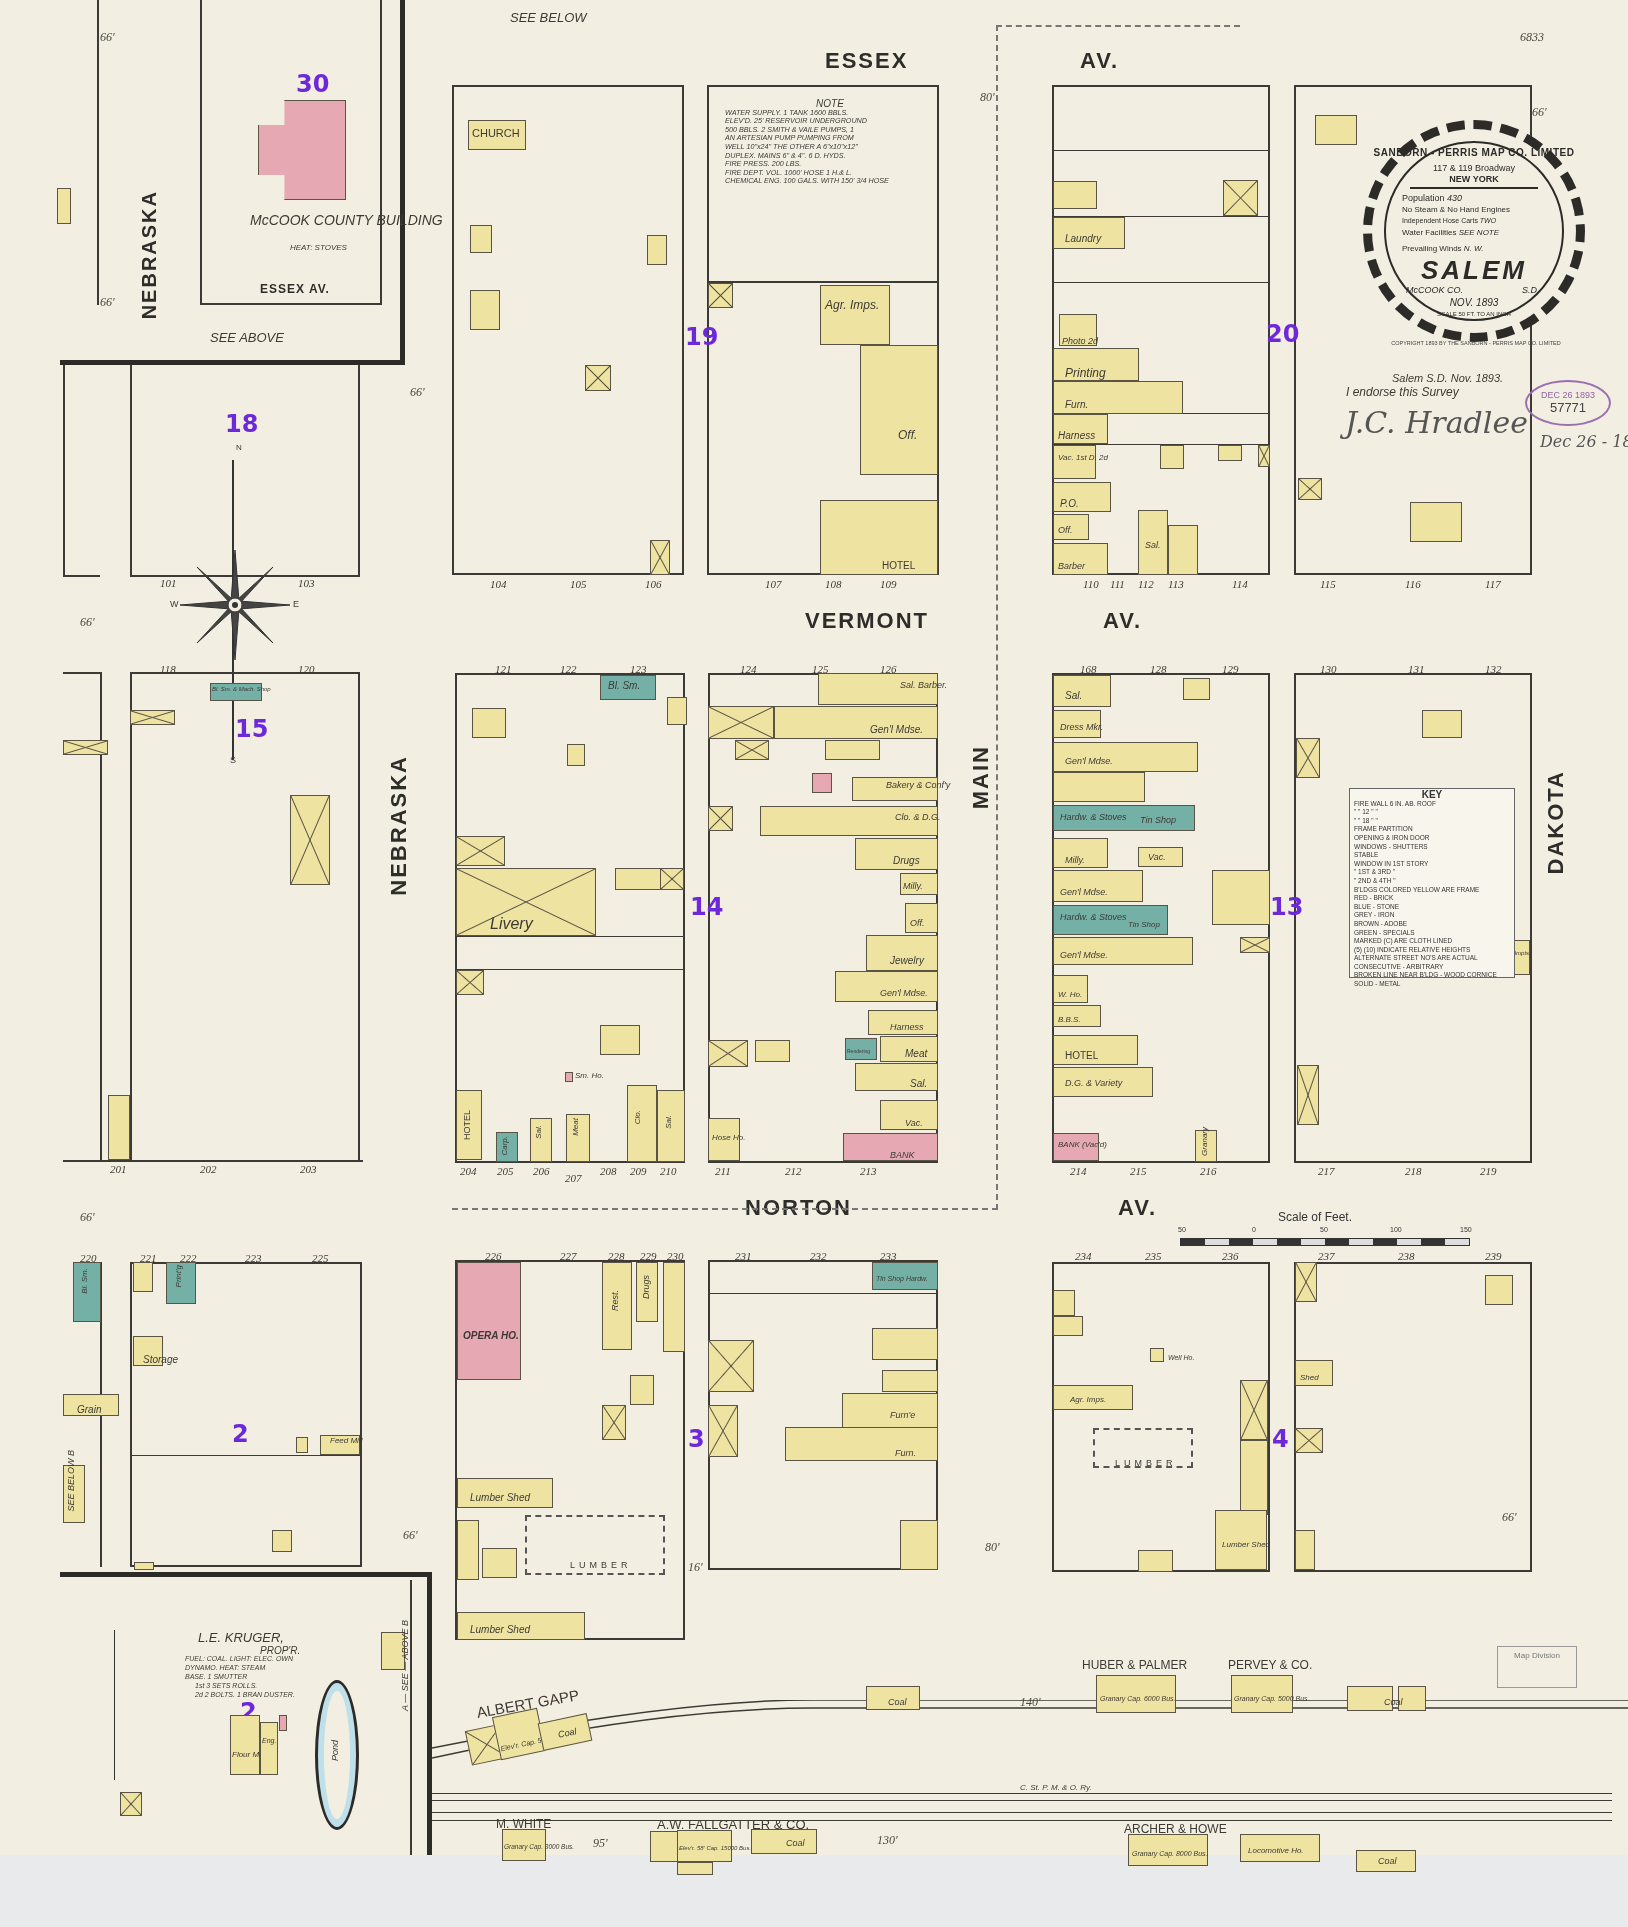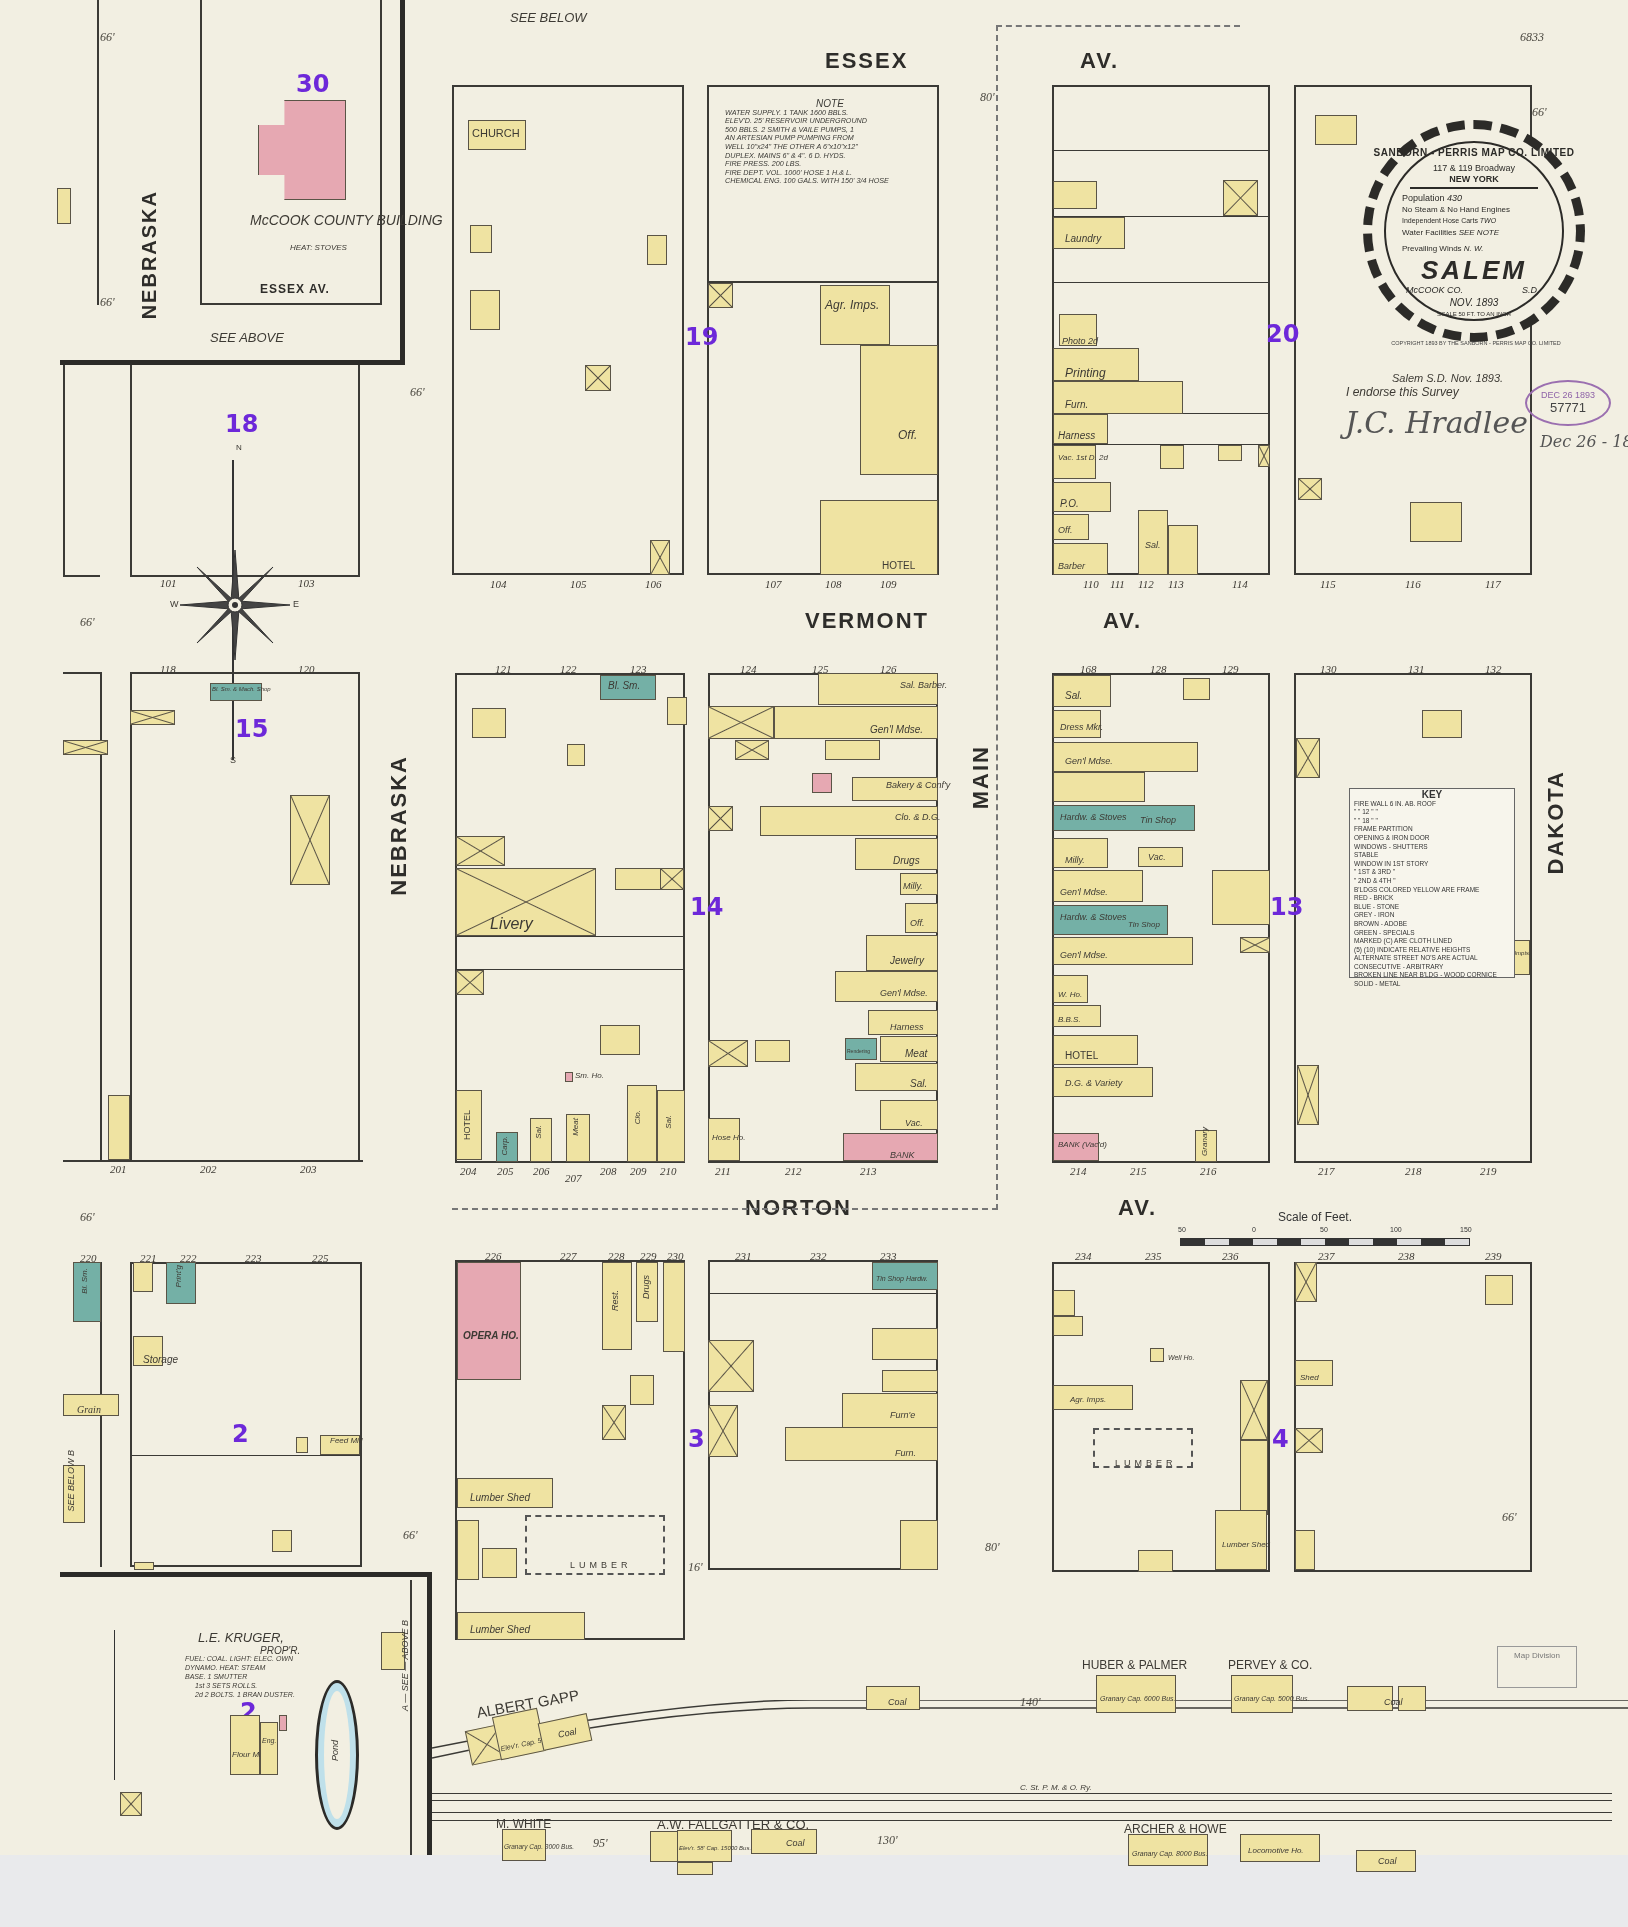--- a/index.html
+++ b/index.html
@@ -415,21 +415,21 @@
   <div class="abs" style="left:130px;top:1455px;width:232px;height:1px;background:#3b3a36;"></div>
   <div class="blocknum" style="left:232px;top:1420px;">2</div>
   <div class="bld stone" style="left:73px;top:1262px;width:28px;height:60px;"></div>
   <div class="lbl vert" style="left:80px;top:1268px;font-size:8px;">Bl. Sm.</div>
   <div class="bld" style="left:133px;top:1262px;width:20px;height:30px;"></div>
   <div class="bld stone" style="left:166px;top:1262px;width:30px;height:42px;"></div>
   <div class="lbl vert" style="left:174px;top:1265px;font-size:8px;">Print'g</div>
   <div class="bld" style="left:133px;top:1336px;width:30px;height:30px;"></div>
   <div class="lbl" style="left:143px;top:1354px;font-size:10px;">Storage</div>
   <div class="bld" style="left:63px;top:1394px;width:56px;height:22px;"></div>
-  <div class="lbl" style="left:77px;top:1404px;font-size:10px;font-family:Liberation Serif, serif;">Grain</div>
+  <div class="lbl" style="left:77px;top:1404px;font-size:10px;">Grain</div>
   <div class="bld" style="left:320px;top:1435px;width:40px;height:20px;"></div>
   <div class="lbl" style="left:330px;top:1436px;font-size:8px;">Feed Mill</div>
   <div class="bld" style="left:296px;top:1437px;width:12px;height:16px;"></div>
   <div class="bld" style="left:272px;top:1530px;width:20px;height:22px;"></div>
   <div class="bld" style="left:63px;top:1465px;width:22px;height:58px;"></div>
   <div class="bld" style="left:134px;top:1562px;width:20px;height:8px;"></div>
   <div class="lotnum" style="left:80px;top:1252px;">220</div>
   <div class="lotnum" style="left:140px;top:1252px;">221</div>
   <div class="lotnum" style="left:180px;top:1252px;">222</div>
   <div class="lotnum" style="left:245px;top:1252px;">223</div>

